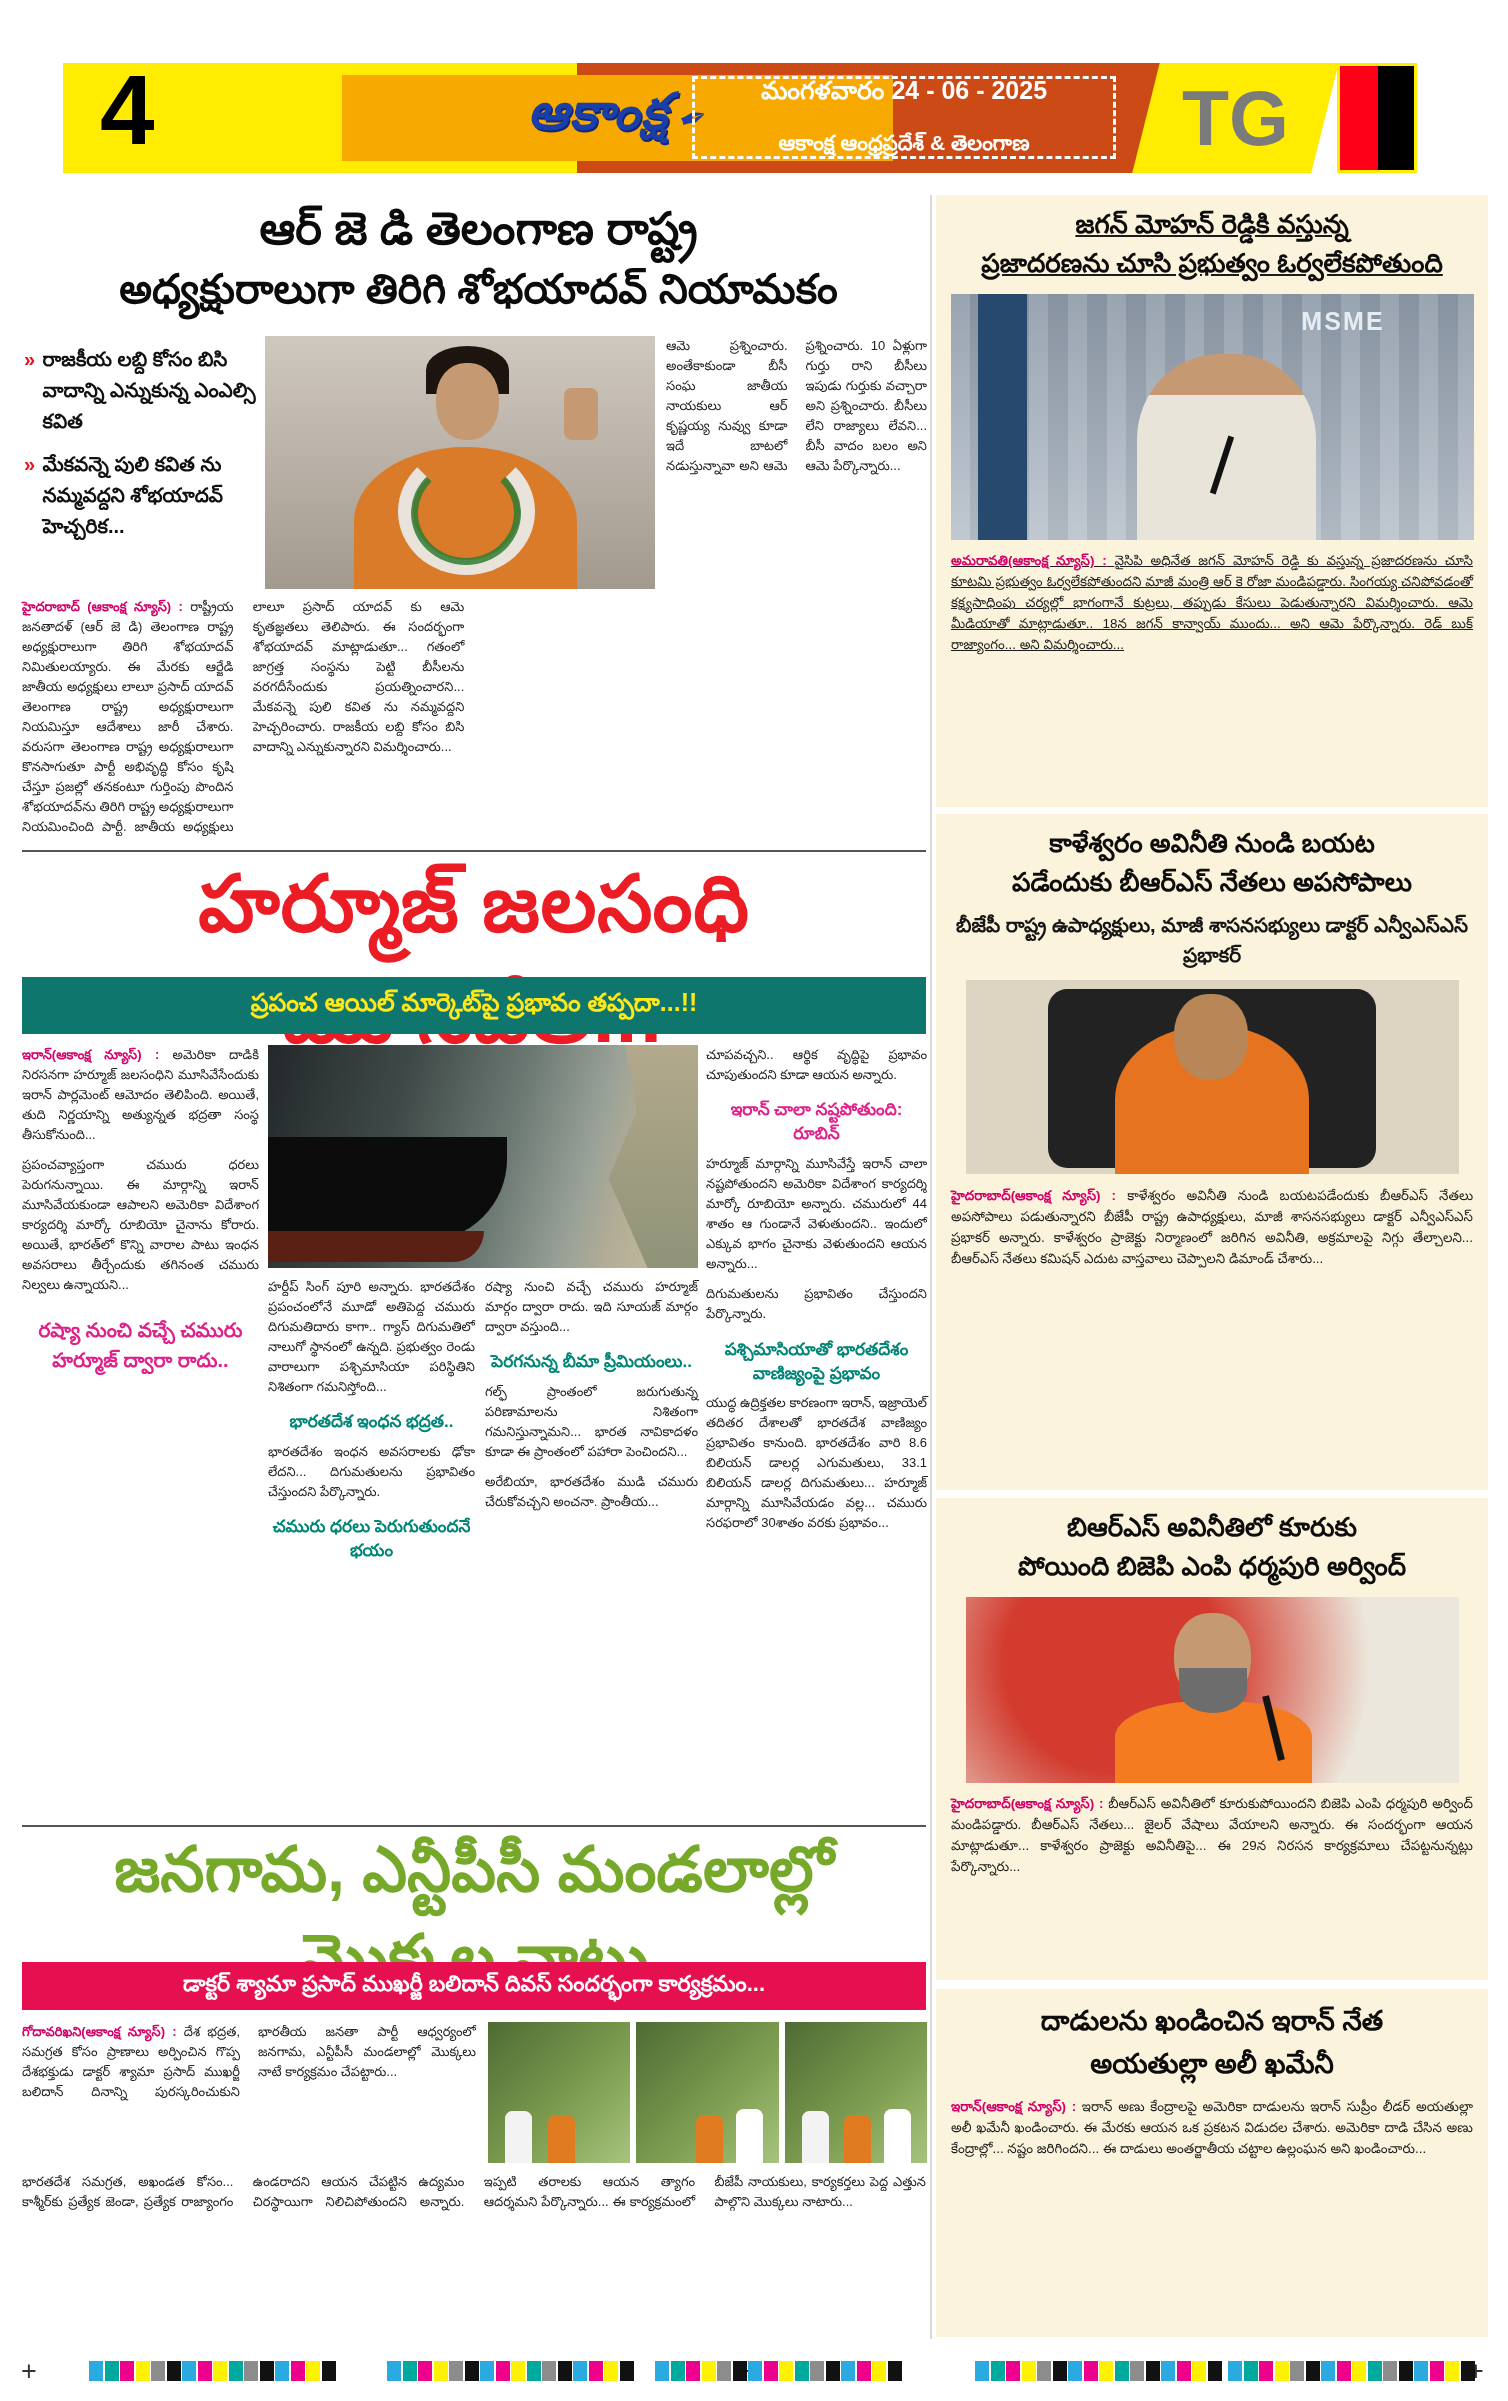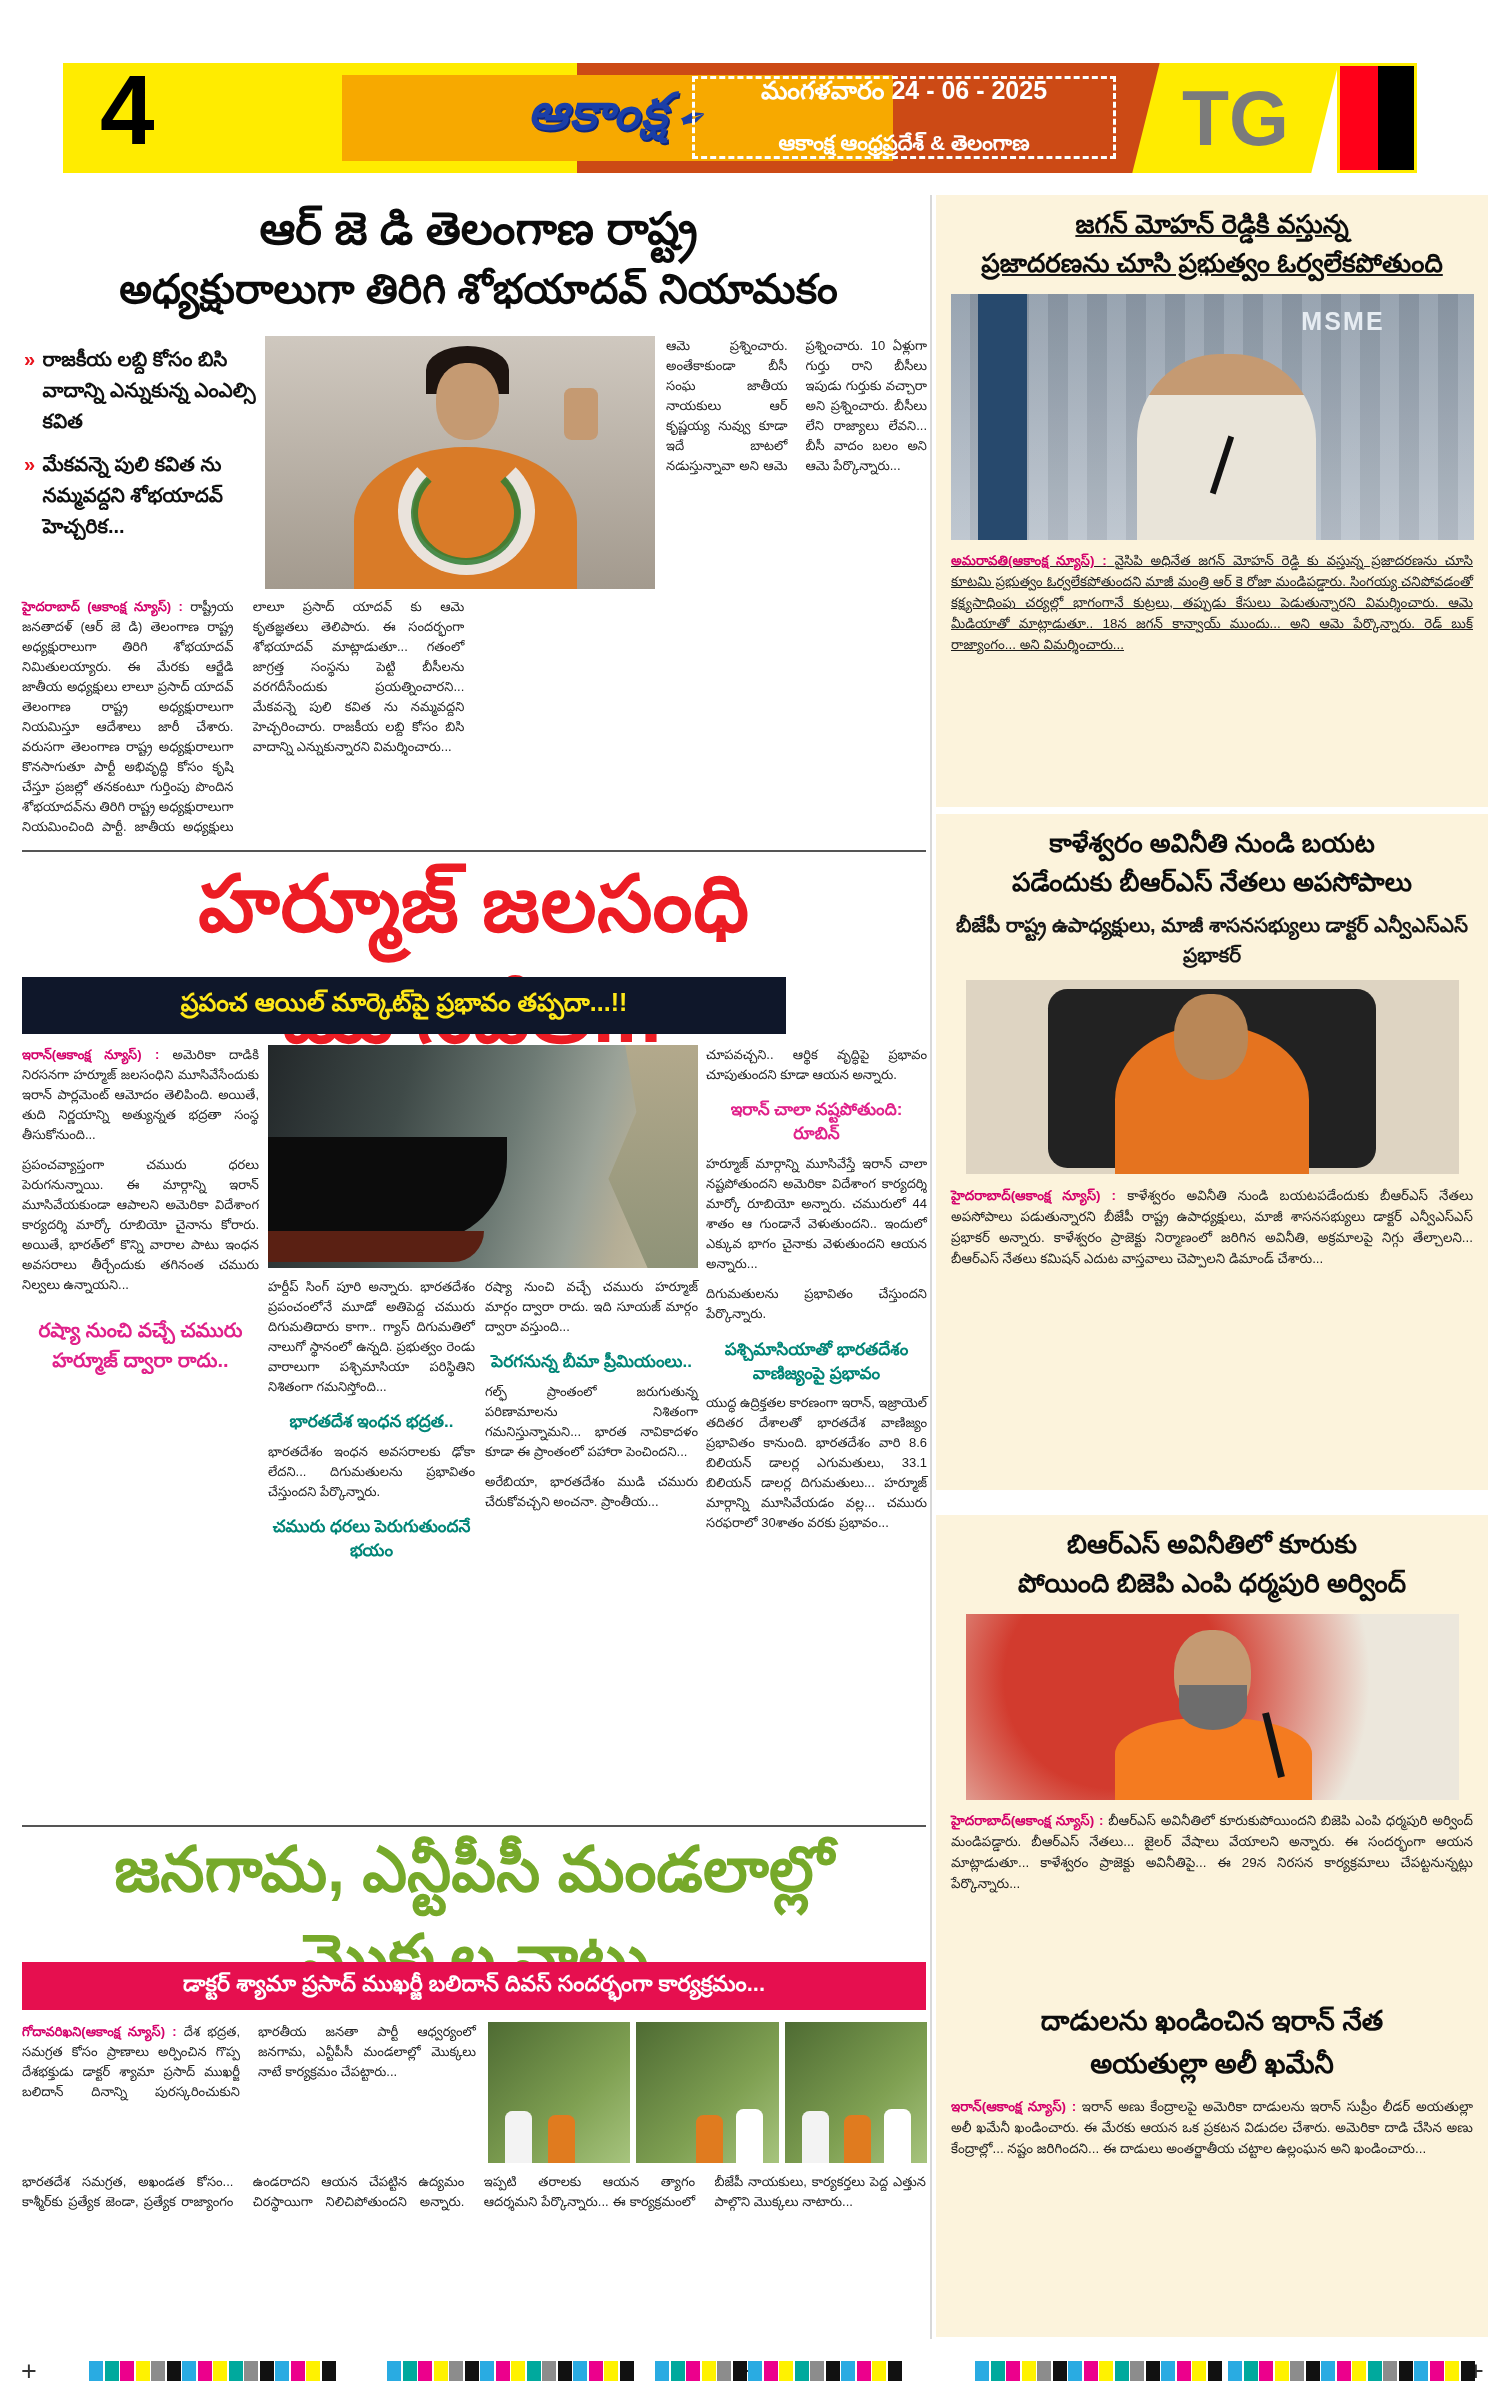--- a/index.html
+++ b/index.html
@@ -52,21 +52,21 @@
               border-top-color:transparent; border-radius:50%; opacity:.85; }
   .pl-hand { position:absolute; left:299px; top:52px; width:34px; height:52px; background:#c59a72; border-radius:7.4px; }
   .lead-side { position:absolute; left:666px; top:336px; width:261px; height:256px;
                column-count:2; column-gap:18px; }
   .lead-body { position:absolute; left:22px; top:597px; width:904px; height:246px;
                column-count:4; column-gap:19.4px; column-fill:auto; }
 
   
   .hormuz-hl { position:absolute; left:22px; top:858px; width:904px; text-align:center;
                font-size:79px; font-weight:900; color:#ec1c24; letter-spacing:0.7px; }
-  .strap { position:absolute; left:22px; top:977px; width:764px; height:57px; background:#0f172a;
+  .strap { position:absolute; left:22px; top:977px; width:904px; height:57px; background:#0f766e;
            display:flex; align-items:center; justify-content:center; }
   .strap span { color:#ffe81a; font-size:25px; font-weight:800; }
   .oil-col1 { position:absolute; left:22px; top:1045px; width:237px; height:774px; }
   .pullq { margin-top:19.4px; text-align:center; color:#e0218a; font-size:20px; font-weight:800; line-height:30px; }
   .photo-hormuz { position:absolute; left:268px; top:1045px; width:430px; height:223px;
                   background:linear-gradient(105deg,#23282a 0%,#3f4a48 30%,#6d7a74 55%,#9aa298 72%,#b5ae96 82%,#c9c2a6 100%); overflow:hidden; }
   .tanker { position:absolute; left:-7.4px; bottom:27px; width:246px; height:104px; background:#0c0c0c; border-radius:0 0 82px 7.4px; }
   .tanker-keel { position:absolute; left:-7.4px; bottom:6px; width:223px; height:31px; background:#5a2013; border-radius:0 0 89px 6px; }
   .hz-land { position:absolute; right:0; top:0; width:112px; height:100%;
              background:linear-gradient(180deg,#b3a98c,#8f9378); clip-path:polygon(35% 0,100% 0,100% 100%,55% 100%,20% 60%,45% 30%); }
@@ -273,21 +273,21 @@
       <div class="nvss-chair"></div>
       <div class="nvss-fig"></div>
       <div class="nvss-face"></div>
     </div>
     <div class="r-body">
       <span class="dl">హైదరాబాద్(ఆకాంక్ష న్యూస్) :</span>
       <span>కాళేశ్వరం అవినీతి నుండి బయటపడేందుకు బీఆర్ఎస్ నేతలు అపసోపాలు పడుతున్నారని బీజేపీ రాష్ట్ర ఉపాధ్యక్షులు, మాజీ శాసనసభ్యులు డాక్టర్ ఎన్వీఎస్ఎస్ ప్రభాకర్ అన్నారు. కాళేశ్వరం ప్రాజెక్టు నిర్మాణంలో జరిగిన అవినీతి, అక్రమాలపై నిగ్గు తేల్చాలని... బీఆర్ఎస్ నేతలు కమిషన్ ఎదుట వాస్తవాలు చెప్పాలని డిమాండ్ చేశారు...</span>
     </div>
   </div>
 
-  <div class="rail" style="top:1498px; height:482px;margin-top:17px;">
+  <div class="rail" style="top:1498px; height:482px;">
     <div class="r-hl">బిఆర్ఎస్ అవినీతిలో కూరుకు</div>
     <div class="r-hl">పోయింది బిజెపి ఎంపి ధర్మపురి అర్వింద్</div>
     <div class="photo-r photo-arv">
       <div class="arv-scarf"></div>
       <div class="arv-face"></div>
       <div class="arv-beard"></div>
       <div class="arv-mic"></div>
     </div>
     <div class="r-body">
       <span class="dl">హైదరాబాద్(ఆకాంక్ష న్యూస్) :</span>

